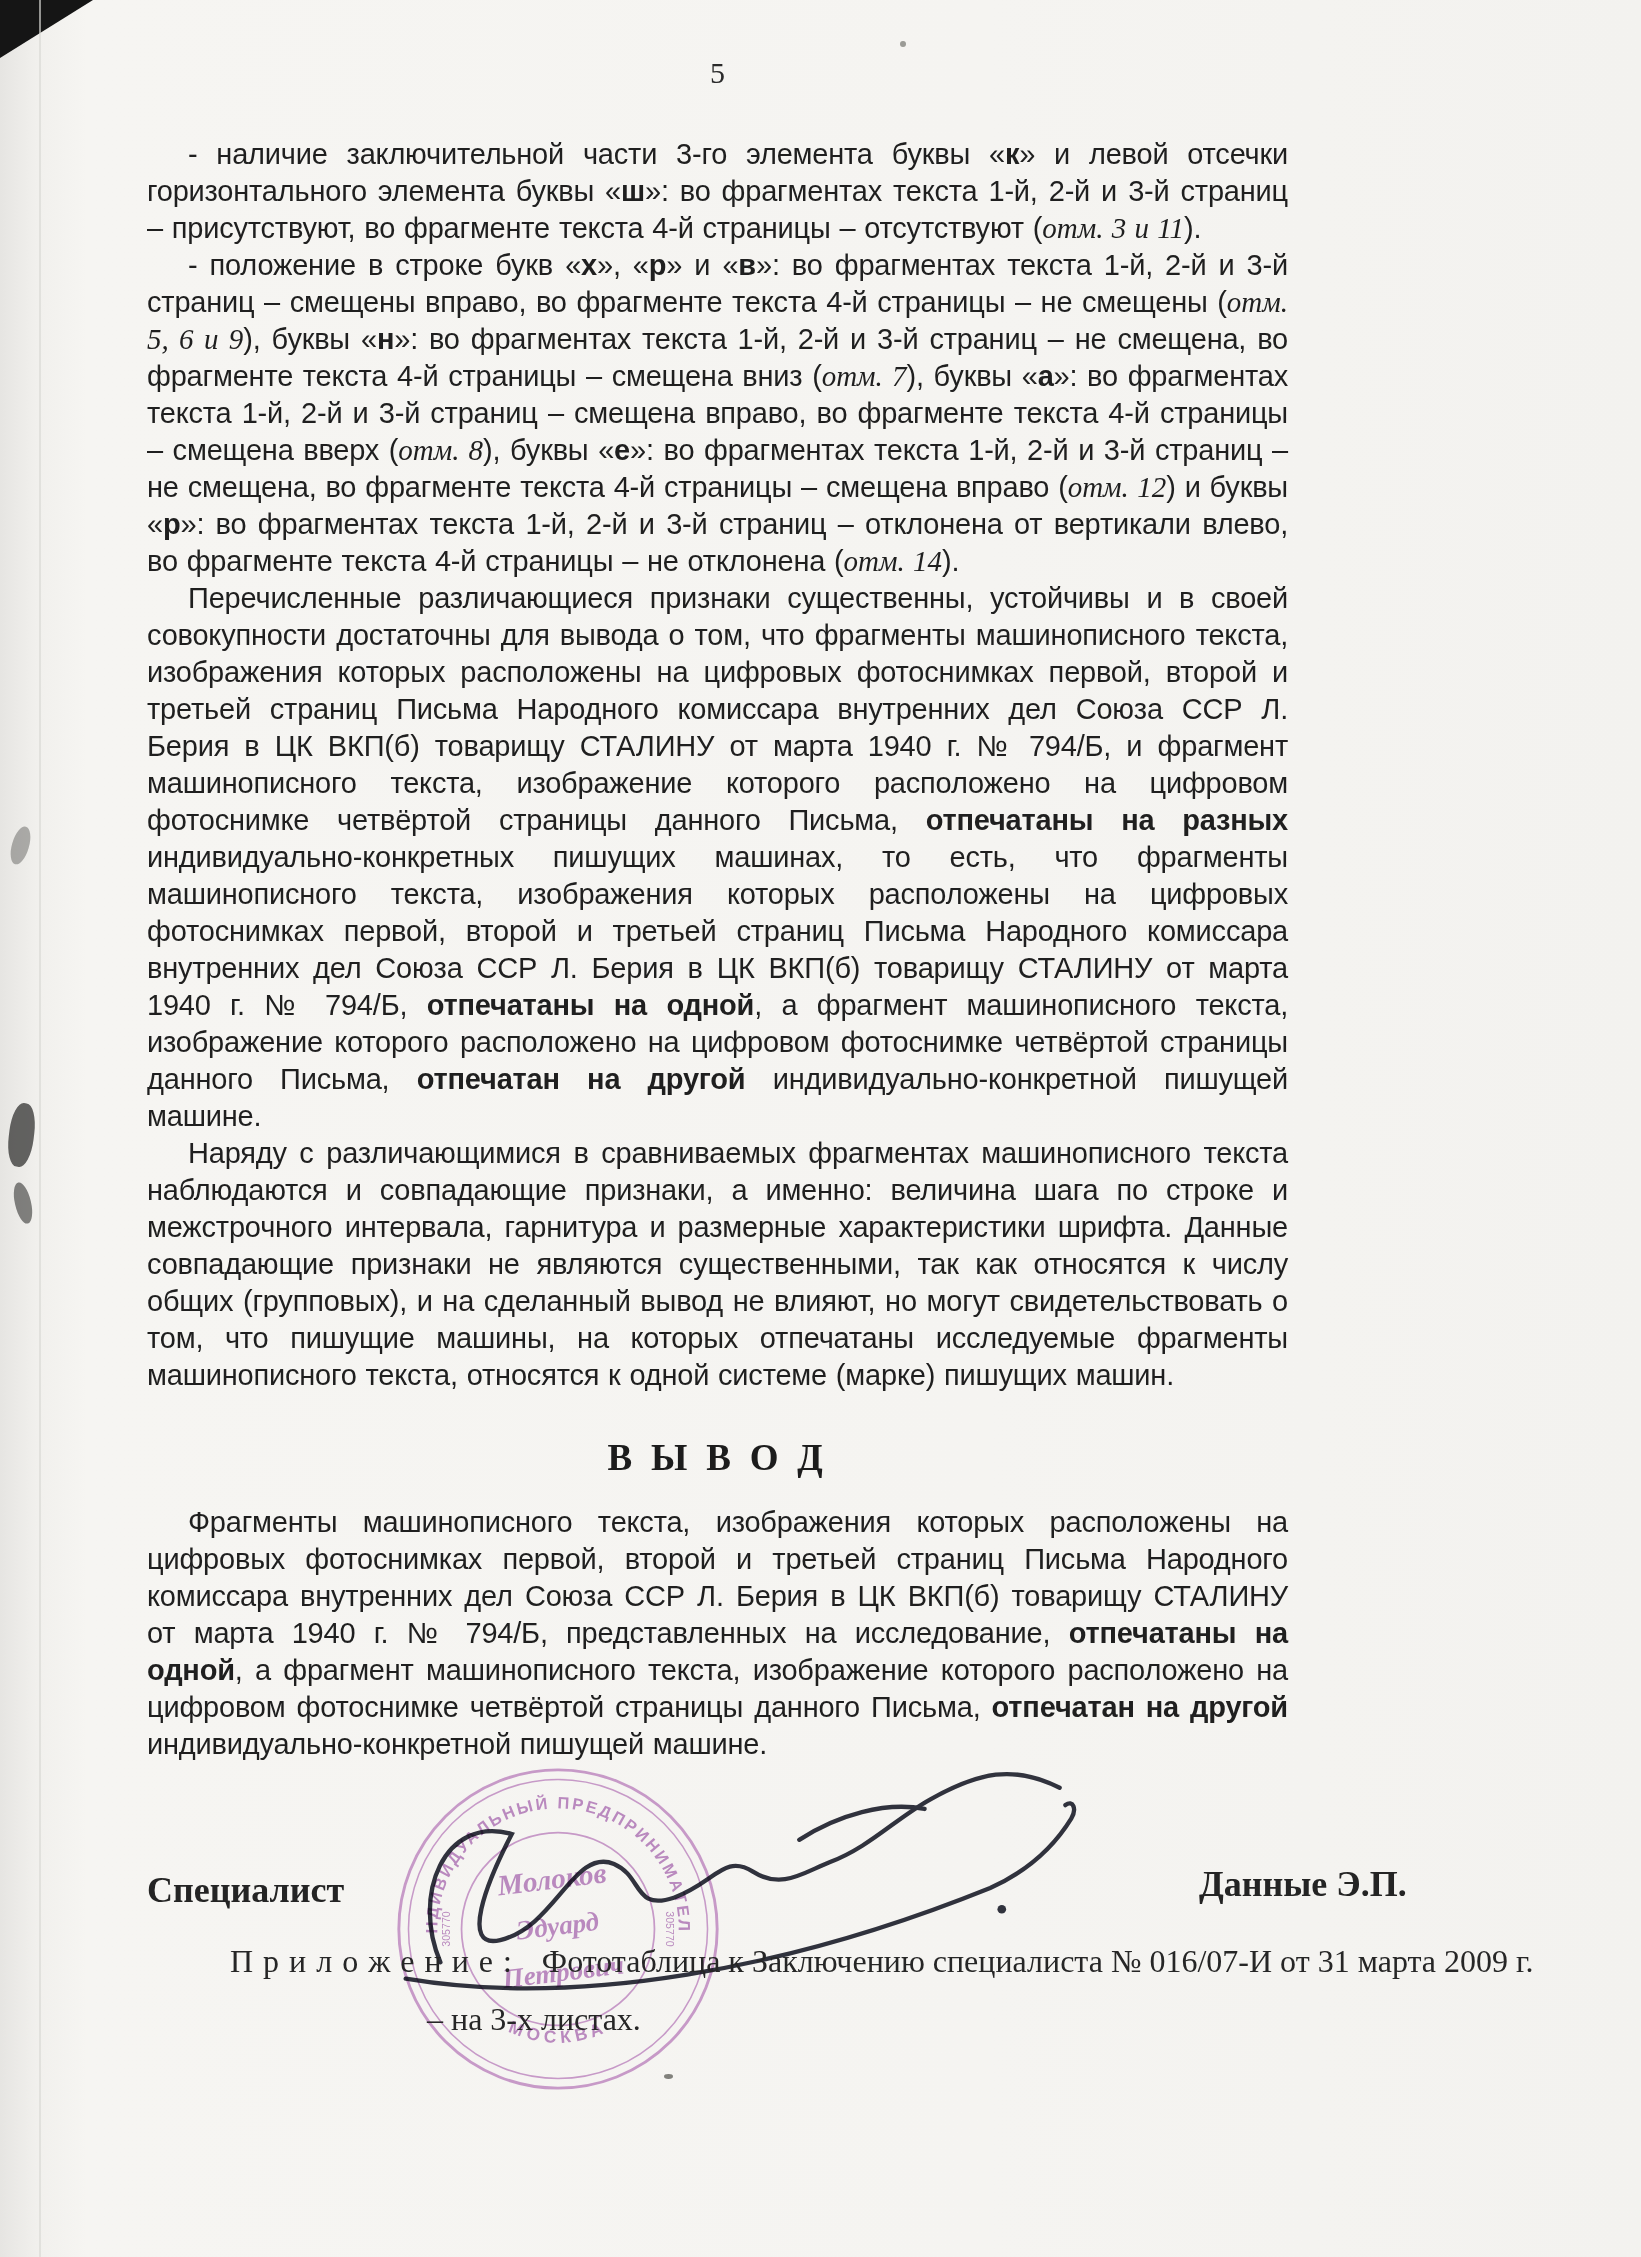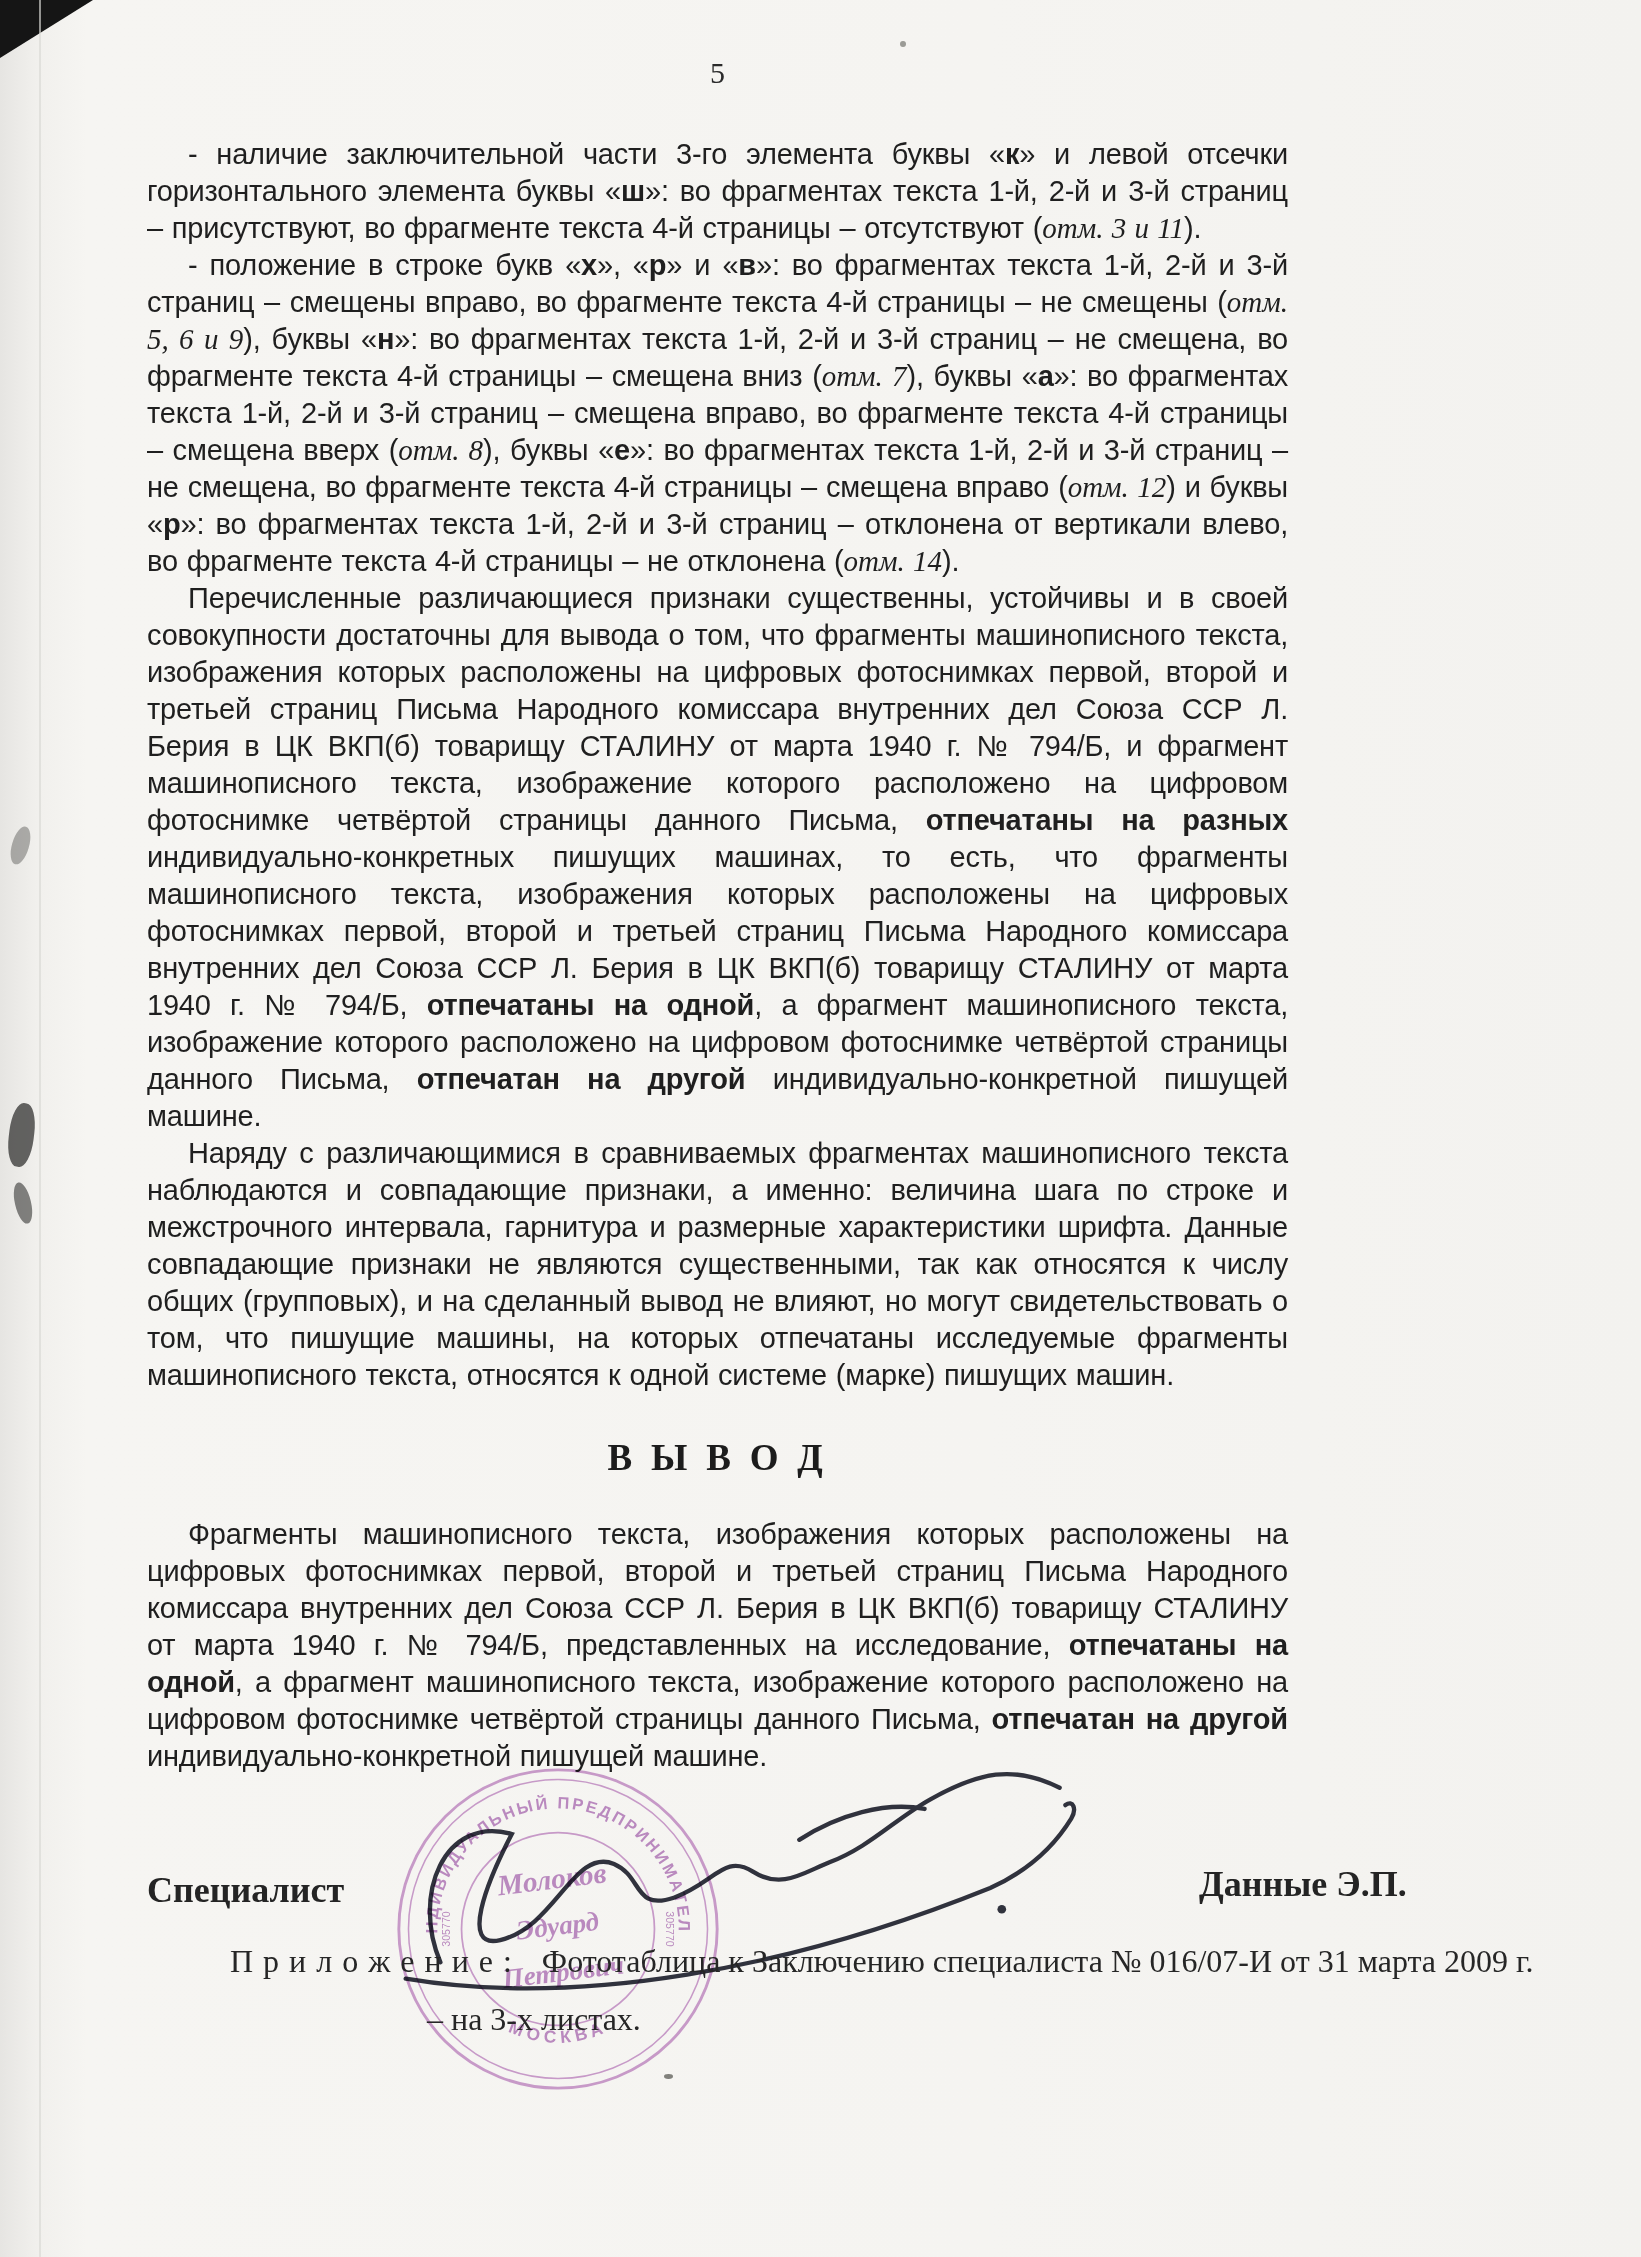--- a/index.html
+++ b/index.html
@@ -27,21 +27,21 @@
     font-size:29px;
     line-height:37px;
     text-align:justify;
     text-indent:41px;
     letter-spacing:-0.2px;
     word-spacing:1px;
   }
   .run-b{font-weight:bold;}
   .run-i{font-family:"Liberation Serif",serif;font-style:italic;letter-spacing:0;}
   h2.vyvod{
-    margin:42px 0 37px 0;
+    margin:42px 0 25px 0;
     text-align:center;
     font-family:"Liberation Serif",serif;
     font-weight:bold;
     font-size:37px;
     letter-spacing:4.8px;
     color:#1c1c1c;
   }
   .sig-role,.sig-name{
     position:absolute;
     font-family:"Liberation Serif",serif;

